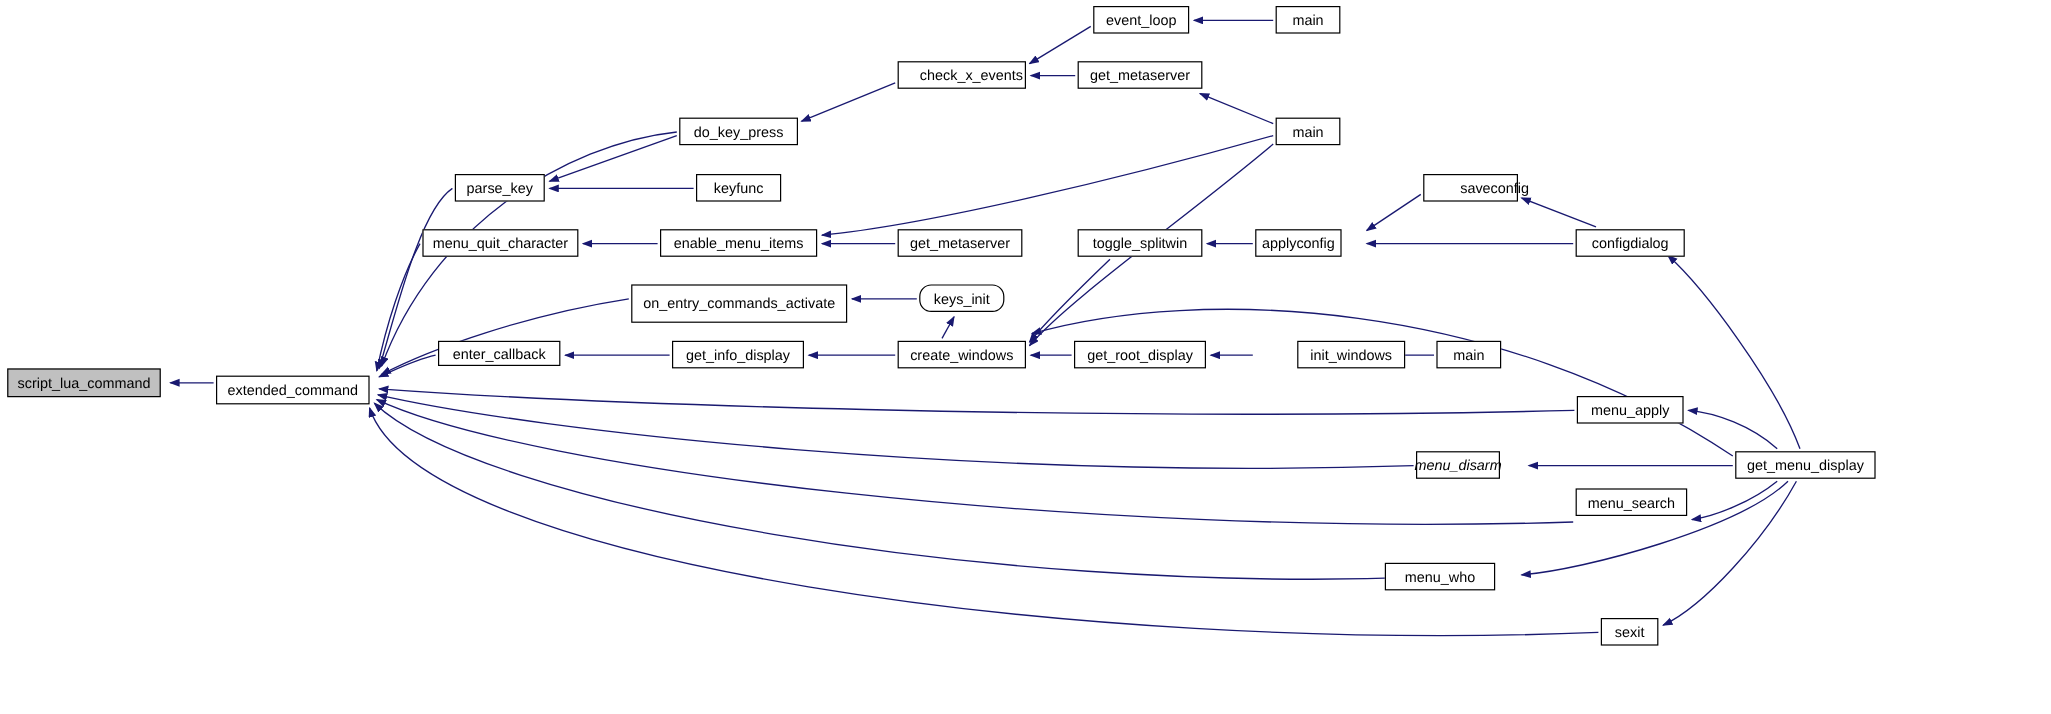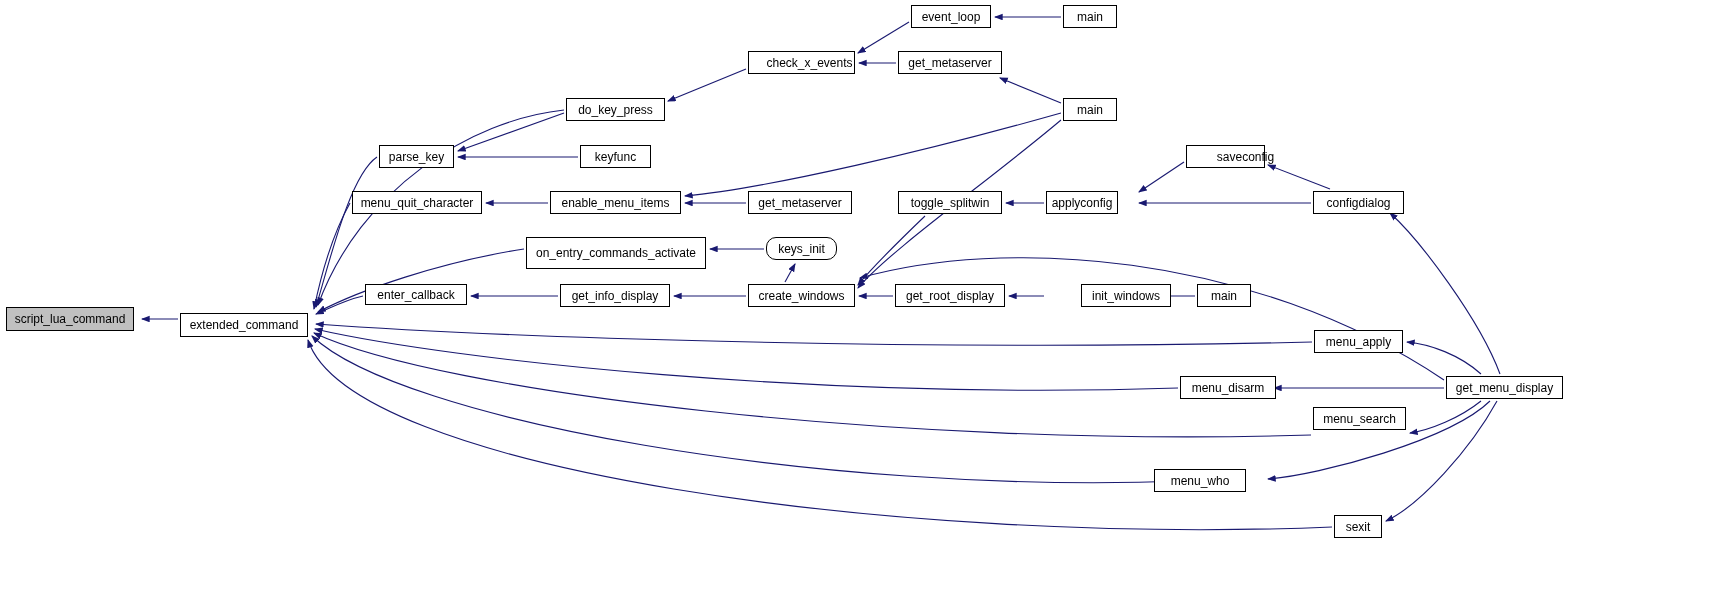--- a/index.html
+++ b/index.html
@@ -147,18 +147,18 @@
   <div class="node" style="left:1313px;top:191px;width:91px;height:23px;">configdialog</div>
   <div class="node" style="left:526px;top:237px;width:180px;height:32px;">on_entry_commands_activate</div>
   <div class="node" style="left:766px;top:237px;width:71px;height:23px;border-radius:10px;">keys_init</div>
   <div class="node" style="left:365px;top:284px;width:102px;height:21px;">enter_callback</div>
   <div class="node" style="left:560px;top:284px;width:110px;height:23px;">get_info_display</div>
   <div class="node" style="left:748px;top:284px;width:107px;height:23px;">create_windows</div>
   <div class="node" style="left:895px;top:284px;width:110px;height:23px;">get_root_display</div>
   <div class="node" style="left:1046px;top:284px;width:90px;height:23px;margin-left:35px;">init_windows</div>
   <div class="node" style="left:1197px;top:284px;width:54px;height:23px;">main</div>
   <div class="node" style="left:1314px;top:330px;width:89px;height:23px;">menu_apply</div>
-  <div class="node" style="left:1180px;top:376px;width:96px;height:23px;">menu_disarm</div>
+  <div class="node" style="left:1180px;top:376px;width:70px;height:23px;font-style:italic;">menu_disarm</div>
   <div class="node" style="left:1446px;top:376px;width:117px;height:23px;">get_menu_display</div>
   <div class="node" style="left:1313px;top:407px;width:93px;height:23px;">menu_search</div>
   <div class="node" style="left:1154px;top:469px;width:92px;height:23px;">menu_who</div>
   <div class="node" style="left:1334px;top:515px;width:48px;height:23px;">sexit</div>
 </div>
 
 </body></html>

